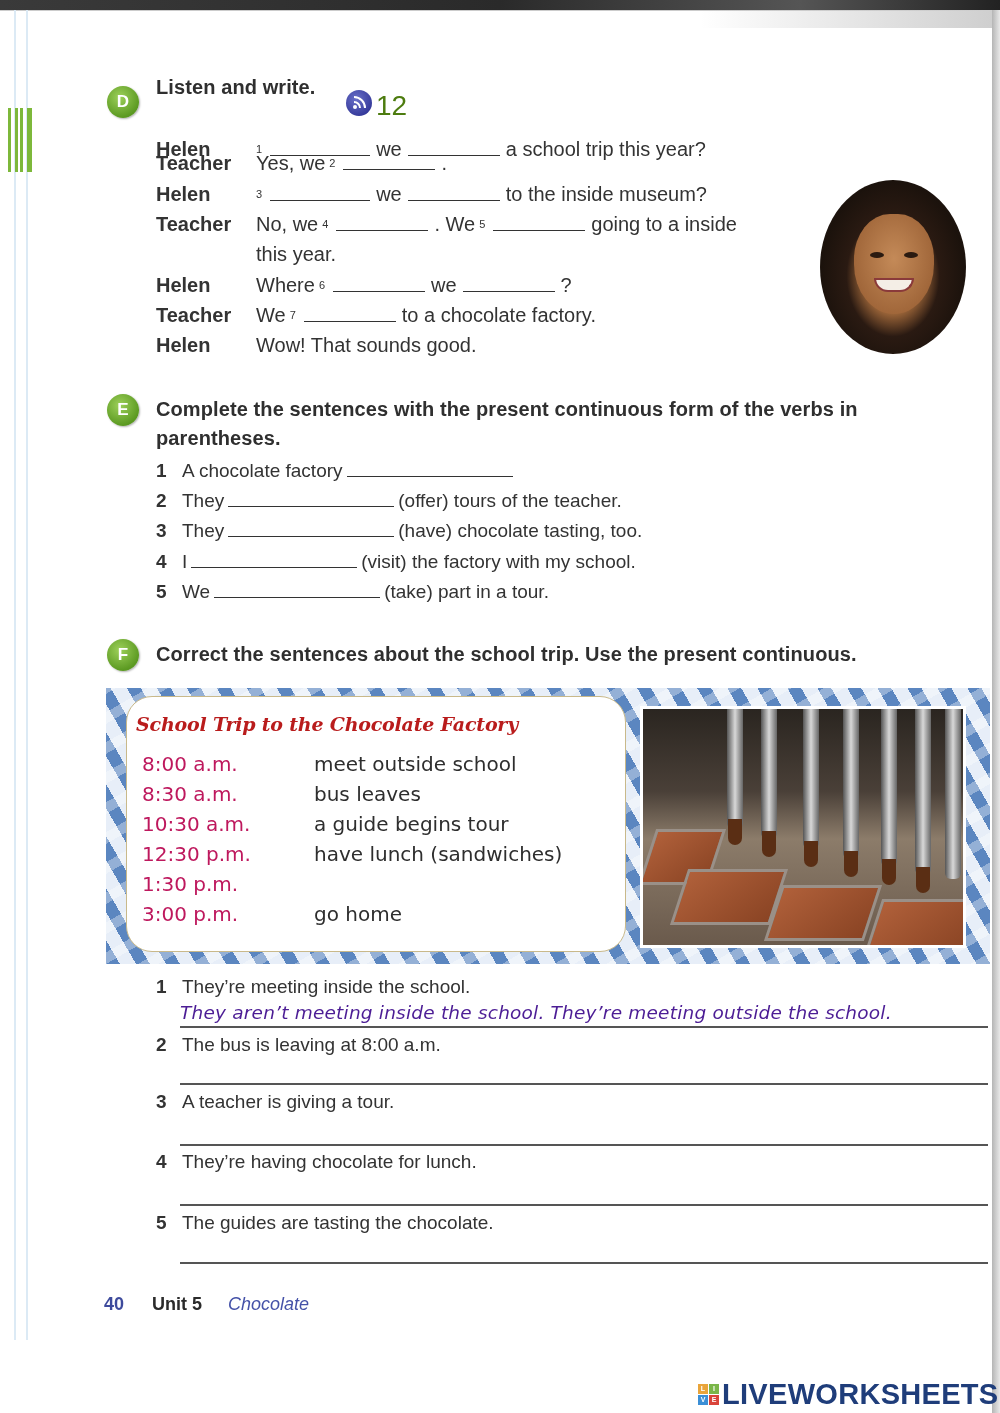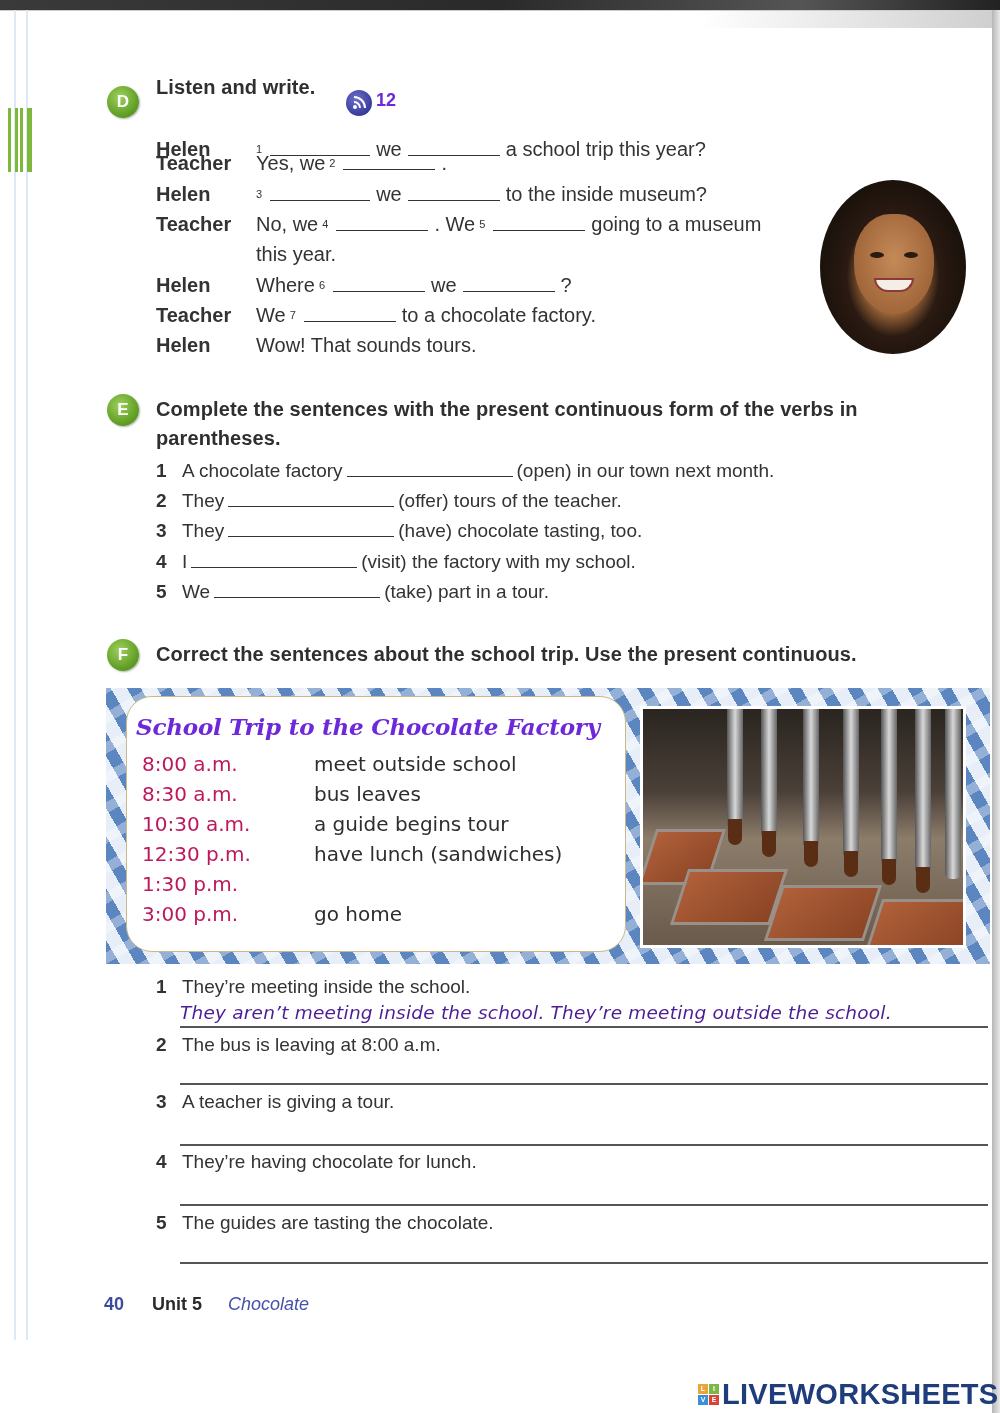--- a/index.html
+++ b/index.html
@@ -21,21 +21,21 @@
 
   .badge { position: absolute; width: 32px; height: 32px; border-radius: 50%;
     background: radial-gradient(circle at 40% 35%, #9dd05a, #5c9a22 70%, #4a8419);
     color: #fff; font-weight: bold; font-size: 17px; text-align: center; line-height: 32px;
     box-shadow: 1px 1px 2px rgba(0,0,0,0.3); }
 
   .heading { position: absolute; font-weight: bold; font-size: 20px; color: #2f2f2f; letter-spacing: 0.1px; }
   .audio-icon { position: absolute; left: 346px; top: 90px; width: 26px; height: 26px; border-radius: 50%;
     background: radial-gradient(circle at 40% 35%, #6a70c8, #34399a 75%); }
   .audio-icon svg { position: absolute; left: 5px; top: 5px; }
-  .track { position: absolute; left: 376px; top: 90px; font-size: 18px; color: #6d28d9; font-weight: bold; }
+  .track { position: absolute; left: 376px; top: 90px; font-size: 28px; color: #4d7c0f; font-weight: normal; }
 
   .dlg-row { position: absolute; left: 156px; height: 30px; font-size: 20px; display: flex; align-items: baseline; }
   .speaker { width: 98px; font-weight: bold; color: #333; }
   .dlg-text { display: flex; align-items: baseline; white-space: nowrap; color: #333; }
   sup { font-size: 11px; position: relative; top: -3px; margin: 0 4px 0 2px; }
   .blank { display: inline-block; border-bottom: 1.5px solid #333; height: 16px; margin: 0 4px; }
 
   .photo-girl { position: absolute; left: 820px; top: 180px; width: 146px; height: 174px; border-radius: 50%;
     background: radial-gradient(ellipse at 50% 55%, #b8804f 0%, #9a6438 28%, #2a1a12 45%, #1b120c 70%, #3a2a22 100%); overflow: hidden; }
   .photo-girl .face { position: absolute; left: 34px; top: 34px; width: 80px; height: 100px; border-radius: 45% 45% 50% 50%;
@@ -46,21 +46,21 @@
   .e-item { position: absolute; left: 156px; font-size: 19px; display: flex; align-items: baseline; white-space: nowrap; color: #333; }
   .num { width: 26px; font-weight: bold; color: #333; }
 
   .trip-panel { position: absolute; left: 106px; top: 688px; width: 884px; height: 276px;
     background: repeating-linear-gradient(60deg, #5b86c0 0 12px, #e7eef8 12px 26px); }
   .trip-panel::before { content: ""; position: absolute; inset: 0;
     background: repeating-linear-gradient(-30deg, rgba(255,255,255,0.35) 0 10px, rgba(255,255,255,0) 10px 26px); }
   .schedule-card { position: absolute; left: 126px; top: 696px; width: 500px; height: 256px; background: #fff;
     border: 1.5px solid #c9b98a; border-radius: 26px; }
   .schedule-title { position: absolute; left: 136px; top: 713px; font-family: "DejaVu Serif", serif; font-weight: bold;
-    font-style: italic; font-size: 23px; color: #6d28d9; white-space: nowrap; letter-spacing: -0.2px; }
+    font-style: italic; font-size: 19px; color: #b91c1c; white-space: nowrap; letter-spacing: -0.2px; }
   .sched-row { position: absolute; left: 142px; font-size: 20px; font-family: "DejaVu Sans", sans-serif; display: flex; }
   .sched-time { width: 172px; color: #be185d; }
   .sched-act { color: #2e2e2e; }
 
   .photo-factory { position: absolute; left: 640px; top: 706px; width: 326px; height: 242px; border: 3px solid #fff;
     background: linear-gradient(180deg, #2a2520 0%, #4a4038 35%, #8c7c6a 55%, #6a5a4c 100%); overflow: hidden; }
   .nozzle { position: absolute; top: 0; width: 16px; height: 120px; background: linear-gradient(90deg, #555, #d8d8d8, #666); border-radius: 0 0 6px 6px; }
   .drip { position: absolute; width: 14px; height: 26px; background: #5a2e14; border-radius: 0 0 8px 8px; }
   .mold { position: absolute; width: 100px; height: 56px; background: linear-gradient(135deg, #b0603a, #8a4424); border: 3px solid #9a9088; transform: skewX(-18deg); }
 
@@ -136,21 +136,21 @@
     </div>
     <div class="dlg-row" style="top: 213px;">
       <span class="speaker">Teacher</span>
       <span class="dlg-text">
         <span style="margin: 0px 2px;">No, we</span>
         <sup>4</sup>
         <span class="blank" style="width: 92px;"></span>
         <span style="margin: 0px 2px;">. We</span>
         <sup>5</sup>
         <span class="blank" style="width: 92px;"></span>
-        <span style="margin: 0px 2px;">going to a museum</span>
+        <span style="margin: 0px 2px;">going to a inside</span>
       </span>
     </div>
     <div class="dlg-row" style="top: 243px;">
       <span class="speaker"></span>
       <span class="dlg-text">
         <span style="margin: 0px 2px;">this year.</span>
       </span>
     </div>
     <div class="dlg-row" style="top: 274px;">
       <span class="speaker">Helen</span>
@@ -168,42 +168,41 @@
       <span class="dlg-text">
         <span style="margin: 0px 2px;">We</span>
         <sup>7</sup>
         <span class="blank" style="width: 92px;"></span>
         <span style="margin: 0px 2px;">to a chocolate factory.</span>
       </span>
     </div>
     <div class="dlg-row" style="top: 334px;">
       <span class="speaker">Helen</span>
       <span class="dlg-text">
-        <span style="margin: 0px 2px;">Wow! That sounds tours.</span>
+        <span style="margin: 0px 2px;">Wow! That sounds good.</span>
       </span>
     </div>
   </div>
 
 <div class="photo-girl">
   <div class="face">
     <div class="eye" style="left:16px"></div>
     <div class="eye" style="left:50px"></div>
     <div class="smile"></div>
   </div>
 </div>
 
 <div class="badge" style="left:107px;top:394px">E</div>
 <div class="heading" style="left:156px;top:398px">Complete the sentences with the present continuous form of the verbs in</div>
 <div class="heading" style="left:156px;top:427px">parentheses.</div>
 <div id="e-items">
     <div class="e-item" style="top: 460px;">
       <span class="num">1</span>
       <span>A chocolate factory</span>
       <span class="blank" style="width: 166px;"></span>
-      <span>(open) in our town next month.</span>
     </div>
     <div class="e-item" style="top: 490px;">
       <span class="num">2</span>
       <span>They</span>
       <span class="blank" style="width: 166px;"></span>
       <span>(offer) tours of the teacher.</span>
     </div>
     <div class="e-item" style="top: 520px;">
       <span class="num">3</span>
       <span>They</span>

